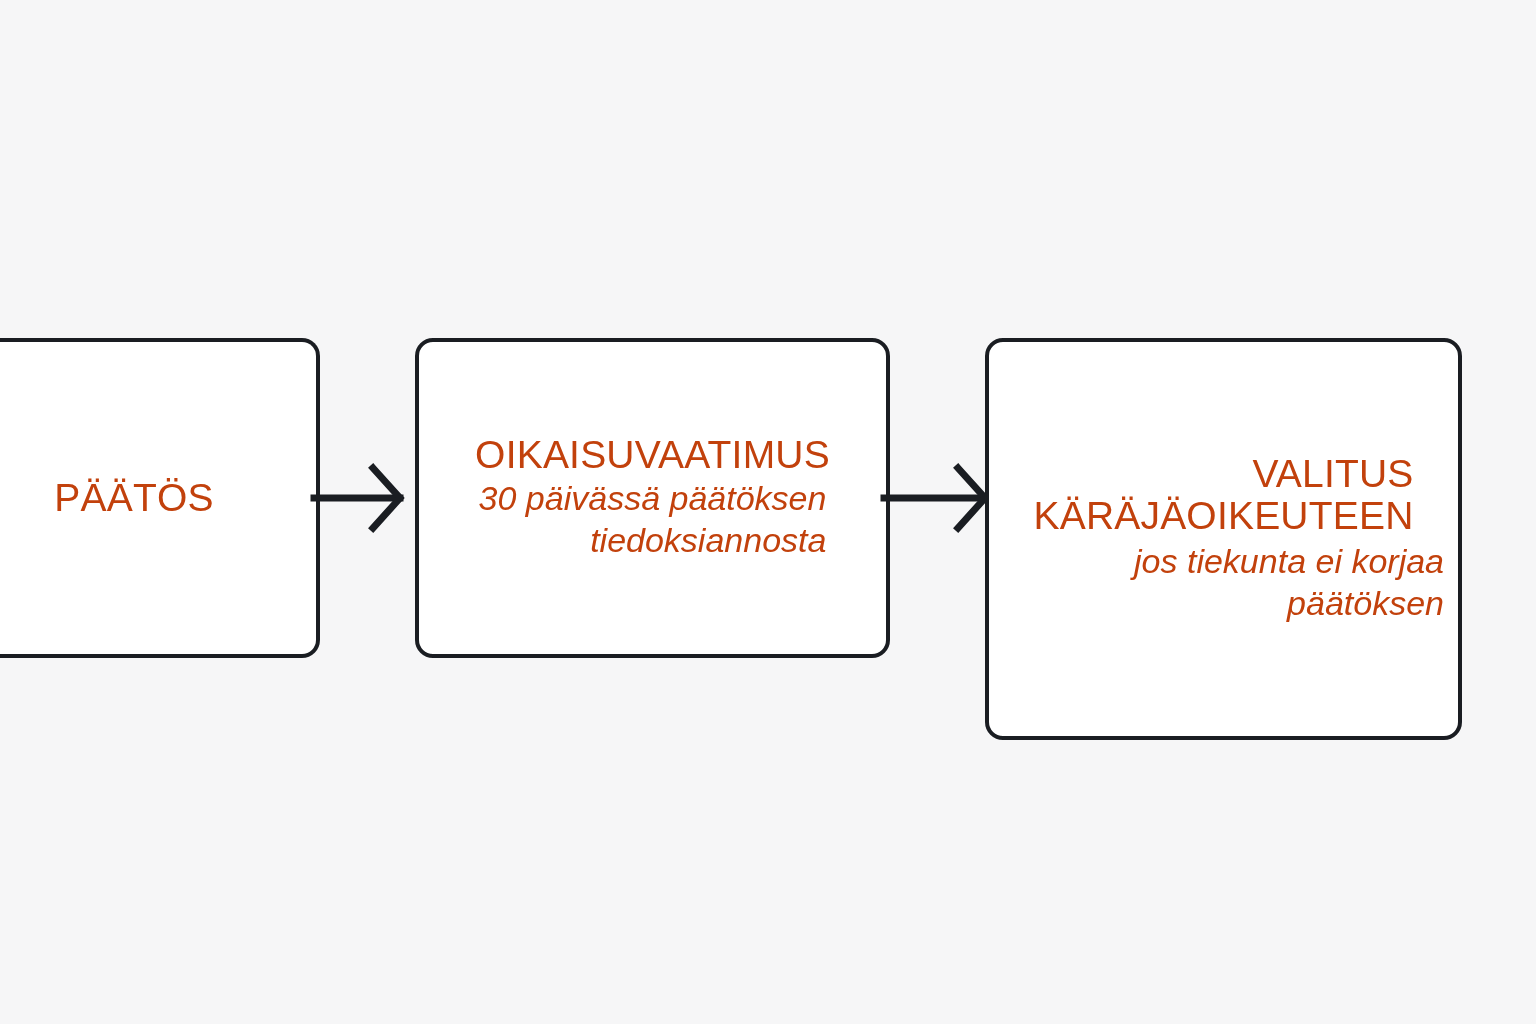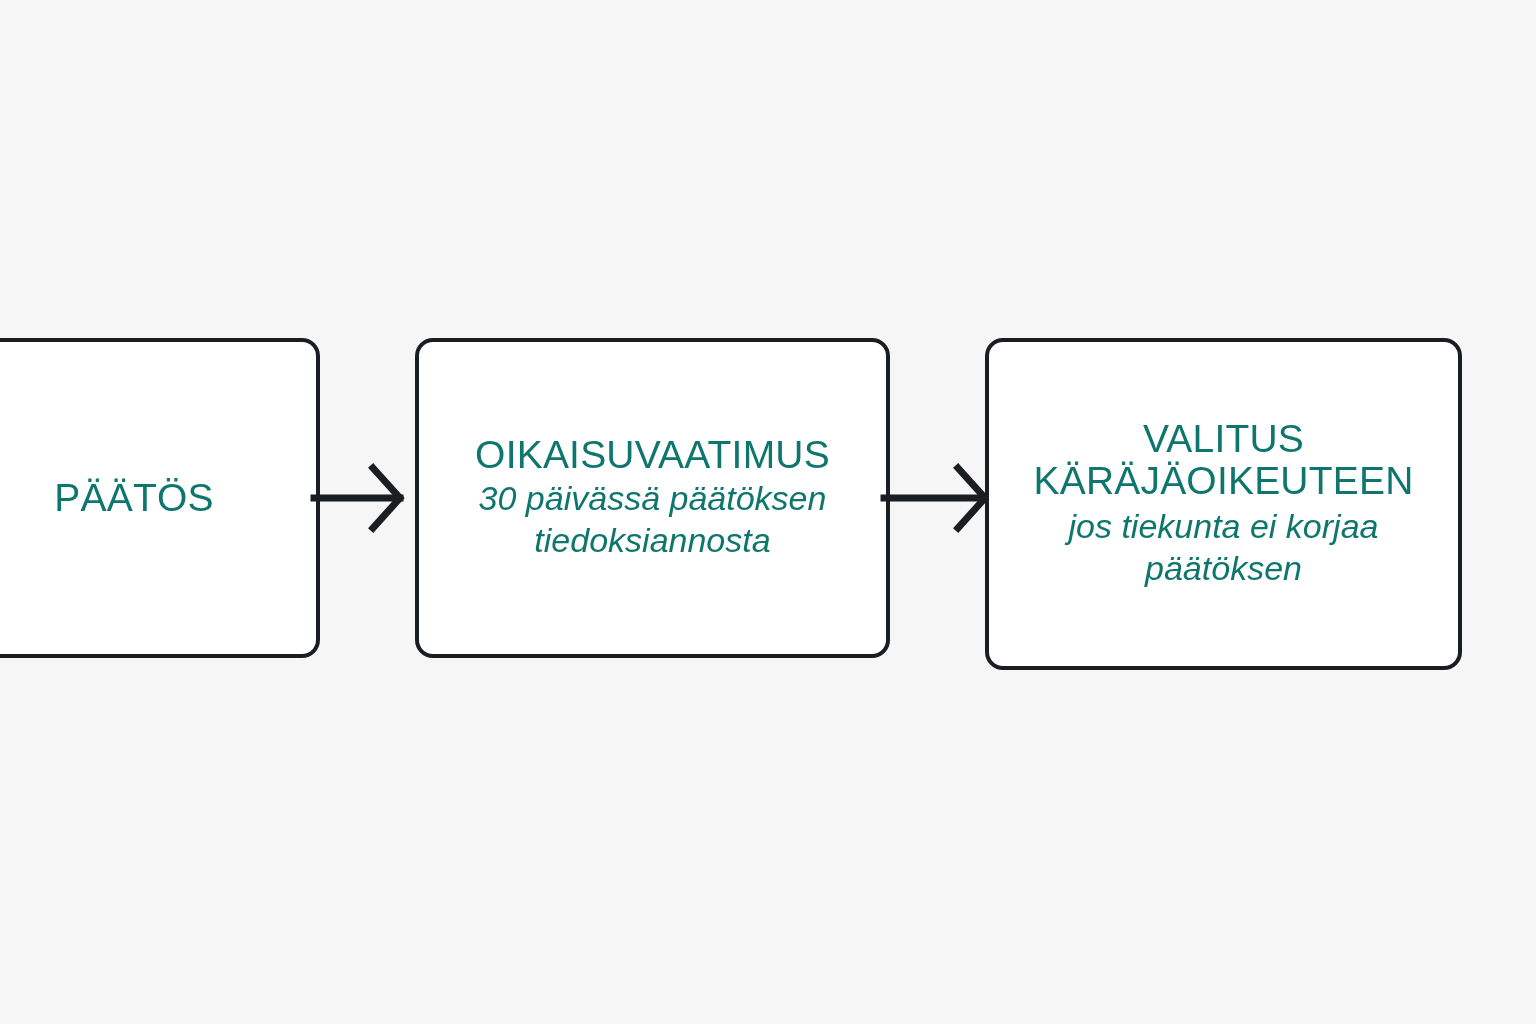--- a/index.html
+++ b/index.html
@@ -26,22 +26,22 @@
   .node {
     position: absolute;
     box-sizing: border-box;
     background: #ffffff;
     border: 4px solid #1a1d22;
     border-radius: 18px;
     display: flex;
     flex-direction: column;
     align-items: center;
     justify-content: center;
-    text-align: center;
-    color: #0f766e;
+    text-align: right;
+    color: #c2410c;
     padding: 0 14px;
   }
 
   
   .node--decision {
     left: -120px;
     top: 338px;
     width: 440px;
     height: 320px;
     border-radius: 0 18px 18px 0;
@@ -59,21 +59,21 @@
     left: 415px;
     top: 338px;
     width: 475px;
     height: 320px;
   }
 
   .node--appeal {
     left: 985px;
     top: 338px;
     width: 477px;
-    height: 332px;
+    height: 402px;
   }
 
   .node-title {
     font-size: 39px;
     line-height: 1.08;
     font-weight: 400;
     letter-spacing: 0.2px;
     white-space: pre-line;
   }
   .node-subtitle {

